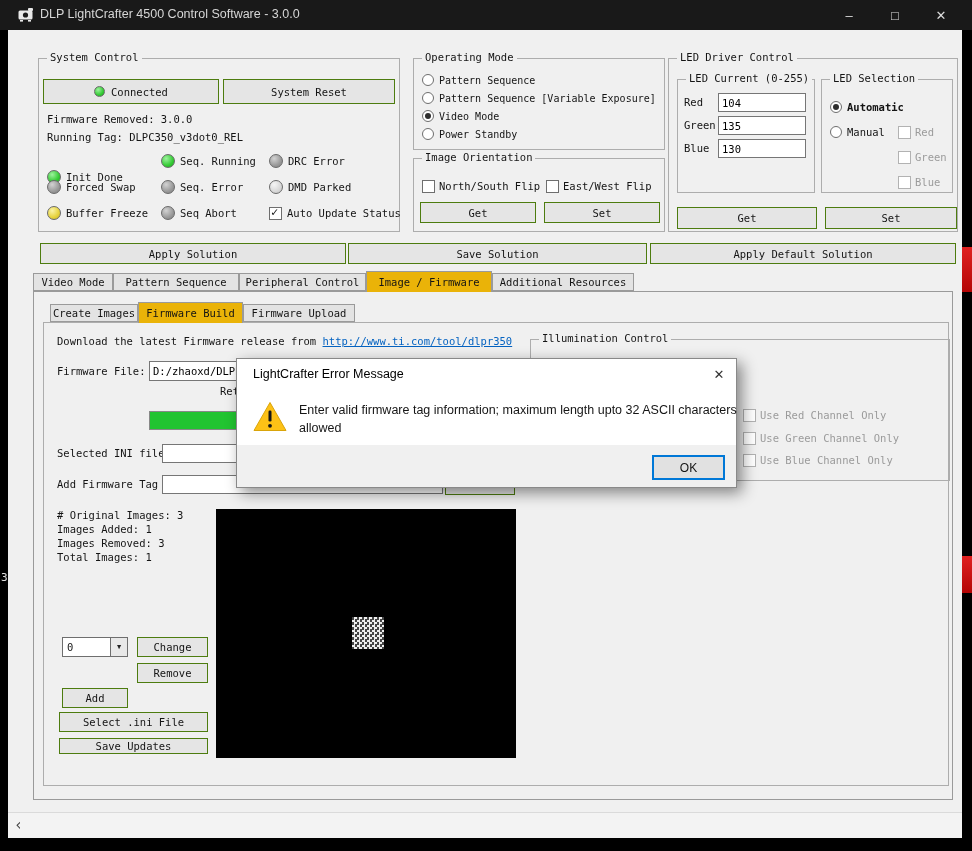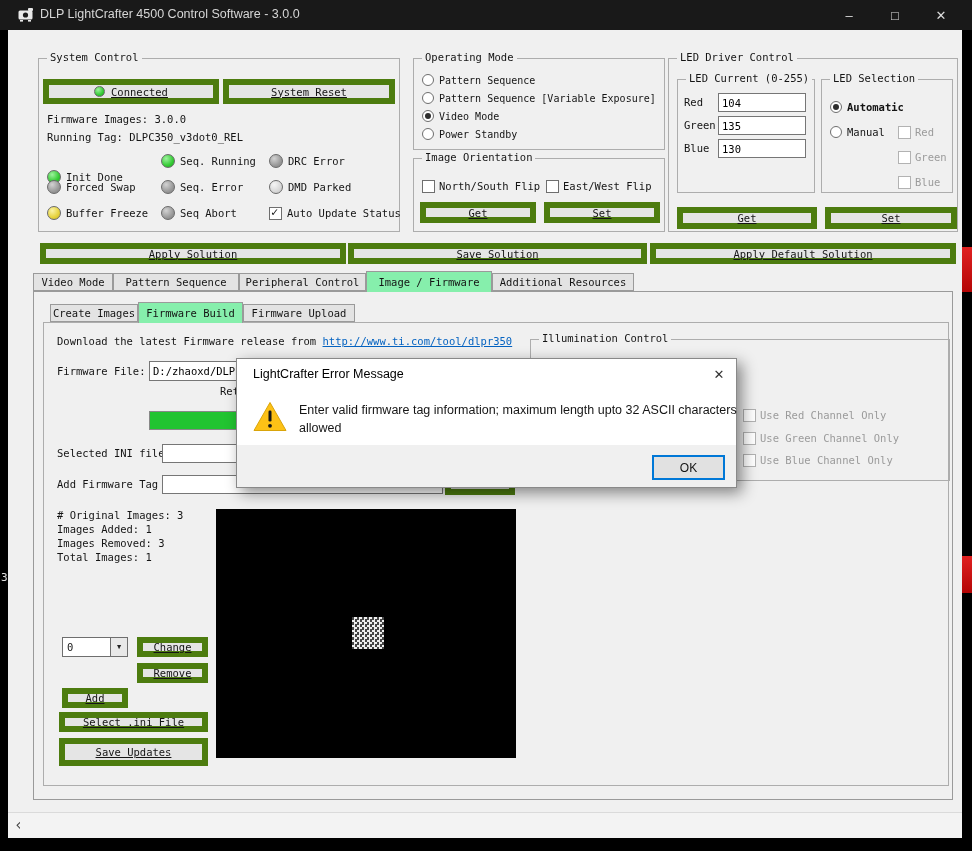--- a/index.html
+++ b/index.html
@@ -11,41 +11,41 @@
   #titlebar { position:absolute; left:0; top:0; width:972px; height:30px; background:#191919; }
   #app-icon { position:absolute; left:18px; top:7px; }
   #title-text { position:absolute; left:40px; top:7px; font-family:"Liberation Sans",sans-serif; font-size:12.5px; color:#d6d6d6; white-space:nowrap; }
   .tb-btn { position:absolute; top:0; width:46px; height:30px; display:flex; align-items:center; justify-content:center; color:#dcdcdc; font-family:"Liberation Sans",sans-serif; font-size:13px; cursor:default; }
 
   
   #client { position:absolute; left:8px; top:30px; width:954px; height:808px; background:#f0f0f0; }
 
   .group { position:absolute; border:1px solid #adadad; }
   .glabel { position:absolute; top:-8px; left:8px; background:#f0f0f0; padding:0 3px; white-space:nowrap; }
-  .btn { position:absolute; background:#e5e5e5; border:6px solid #4d7c0f; display:flex; align-items:center; justify-content:center; white-space:nowrap; cursor:default;text-decoration:underline; }
+  .btn { position:absolute; background:#e5e5e5; border:1px solid #4d7c0f; display:flex; align-items:center; justify-content:center; white-space:nowrap; cursor:default; }
   .txt { position:absolute; white-space:nowrap; }
   .field { position:absolute; background:#fff; border:1px solid #767676; font-family:"DejaVu Sans Mono",monospace; font-size:10.5px; padding:0 3px; }
   input.field { outline:none; }
 
   .row { position:absolute; display:flex; align-items:center; gap:5px; white-space:nowrap; height:16px; }
   .led { width:14px; height:14px; border-radius:50%; border:1px solid #6a6a6a; flex:none; }
   .led-green  { background:radial-gradient(circle at 35% 30%, #9df29d, #35cb35 60%, #1da41d); }
   .led-gray   { background:radial-gradient(circle at 35% 30%, #d2d2d2, #9a9a9a 60%, #7d7d7d); }
   .led-lightgray { background:radial-gradient(circle at 35% 30%, #f5f5f5, #d8d8d8 60%, #bfbfbf); }
   .led-yellow { background:radial-gradient(circle at 35% 30%, #fbf3a6, #e6d23c 60%, #c3b028); }
 
   .cb-box { width:13px; height:13px; background:#fff; border:1px solid #6e6e6e; position:relative; flex:none; }
   .cb-box .check { position:absolute; left:1px; top:-3px; font-style:normal; font-size:12px; color:#111; }
   .rb { width:12px; height:12px; border-radius:50%; background:#fff; border:1px solid #6e6e6e; position:relative; flex:none; }
   .rb .dot { position:absolute; left:2px; top:2px; width:6px; height:6px; border-radius:50%; background:#2e2e2e; }
   .disabled .cb-box, .disabled .rb { border-color:#b2b2b2; }
   .disabled span:last-child { color:#9b9b9b; }
 
   .tab { position:absolute; border:1px solid #9a9a9a; background:#e3e3e3; display:flex; align-items:center; justify-content:center; white-space:nowrap; cursor:default; }
-  .tab.selected { background:#86efac; border-bottom:none; z-index:3;align-items:center; }
+  .tab.selected { background:#eab308; border-bottom:none; z-index:3;align-items:center; }
   .panel { position:absolute; border:1px solid #9a9a9a; background:#f0f0f0; }
 
   .link { color:#0563c1; text-decoration:underline; }
   .progress { position:absolute; border:1px solid #888; background:#dedede; }
   .progress .fill { height:100%; background:#22c431; }
 
   .combo { position:absolute; background:#fff; border:1px solid #6e6e6e; display:flex; align-items:stretch; }
   .combo-value { flex:1; display:flex; align-items:center; padding-left:4px; }
   .combo-btn { width:17px; border-left:1px solid #6e6e6e; background:#e8e8e8; display:flex; align-items:center; justify-content:center; }
   .combo-arrow { font-size:7px; color:#222; }
@@ -100,21 +100,21 @@
 
     <div class="group" style="left:30px; top:28px; width:362px; height:174px;">
       <span class="glabel">System Control</span>
       <div class="btn" style="left:4px; top:20px; width:176px; height:25px; gap:6px;">
         <span class="led led-green" style="width:11px;height:11px;"></span>
         <span>Connected</span>
       </div>
       <div class="btn" style="left:184px; top:20px; width:172px; height:25px;">
         <span>System Reset</span>
       </div>
-      <div class="txt" style="left:8px; top:54px;">Firmware Images: 3.0.0</div>
+      <div class="txt" style="left:8px; top:54px;">Firmware Removed: 3.0.0</div>
       <div class="txt" style="left:8px; top:72px;">Running Tag: DLPC350_v3dot0_REL</div>
 
       <div class="row" style="left:8px;   top:94px;margin-top:16px;">
           <span class="led led-green"></span>
           <span>Init Done</span>
         </div>
       <div class="row" style="left:122px; top:94px;align-items:center;">
           <span class="led led-green"></span>
           <span>Seq. Running</span>
         </div>
@@ -318,21 +318,21 @@
           </div>
         <div class="btn" style="left:93px; top:340px; width:71px; height:20px;">
             <span>Remove</span>
           </div>
         <div class="btn" style="left:18px; top:365px; width:66px; height:20px;">
             <span>Add</span>
           </div>
         <div class="btn" style="left:15px; top:389px; width:149px; height:20px;">
             <span>Select .ini File</span>
           </div>
-        <div class="btn" style="left:15px; top:415px; width:149px; height:28px;">
+        <div class="btn" style="left:15px; top:415px; width:149px; height:16px;">
             <span>Save Updates</span>
           </div>
 
         <div class="group" style="left:486px; top:16px; width:420px; height:142px;">
           <span class="glabel">Illumination Control</span>
           <div class="row disabled" style="left:212px; top:67px; gap:4px;">
               <span class="cb-box"></span>
               <span>Use Red Channel Only</span>
             </div>
           <div class="row disabled" style="left:212px; top:90px; gap:4px;">

